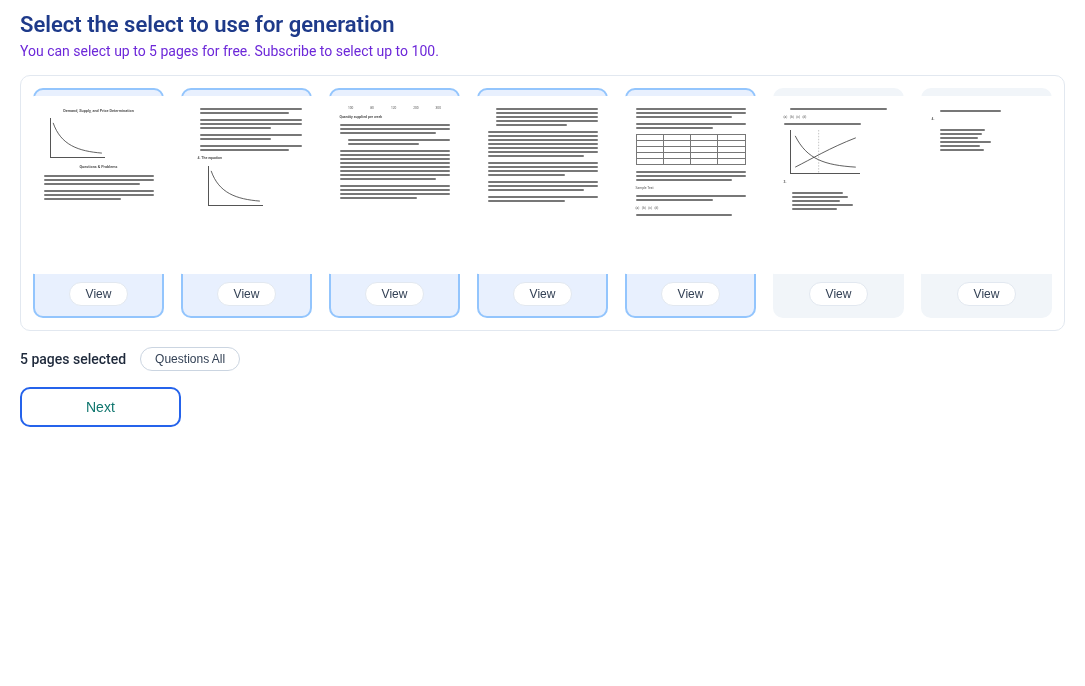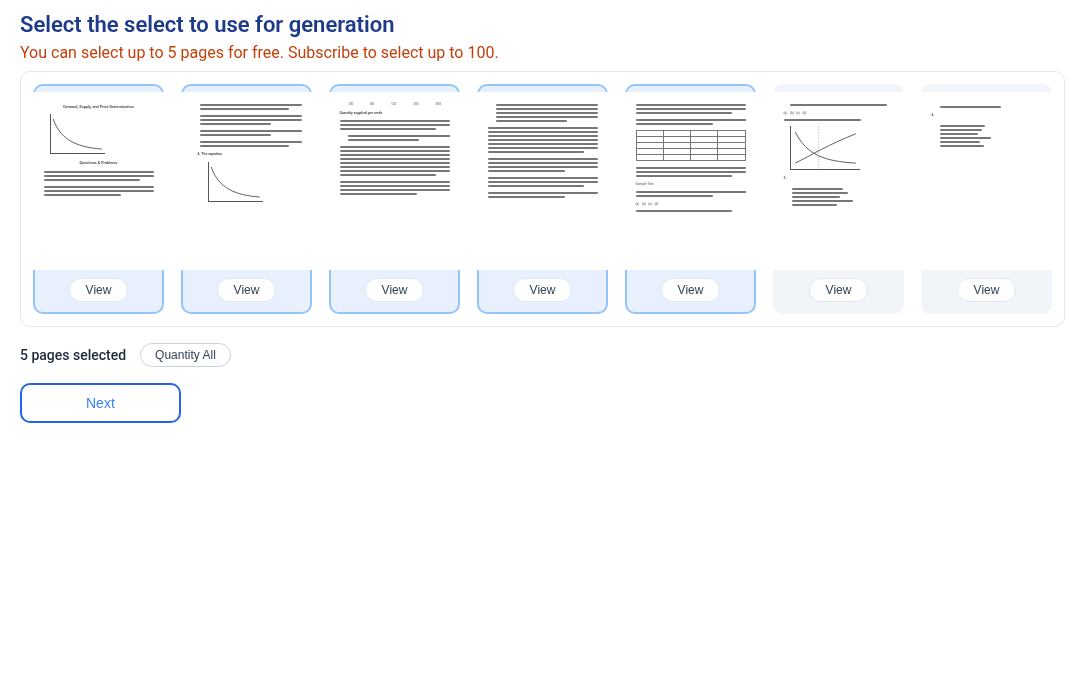--- a/index.html
+++ b/index.html
@@ -10,23 +10,23 @@
     color: #1e293b;
     width: 1085px;
   }
   .page-title {
     font-size: 22px;
     font-weight: 600;
     color: #1e3a8a;
     margin-bottom: 6px;
   }
   .page-sub {
-    font-size: 16px;
-    color: #c2410c;
-    margin-bottom: 9px;
+    font-size: 14px;
+    color: #6d28d9;
+    margin-bottom: 16px;
   }
   .grid-outer {
     border: 1px solid #e2e8f0;
     border-radius: 10px;
     padding: 12px;
   }
   .grid {
     display: flex;
     flex-wrap: wrap;
     gap: 17px;
@@ -88,21 +88,21 @@
     border-radius: 16px;
     padding: 4px 14px;
     font-size: 12px;
     color: #334155;
     cursor: pointer;
   }
   .next-btn {
     margin-top: 16px;
     border: 2px solid #2563eb;
     background: #ffffff;
-    color: #3b82f6;
+    color: #0f766e;
     font-size: 14px;
     font-weight: 500;
     padding: 10px 64px;
     border-radius: 10px;
     cursor: pointer;
   }
   
   .t-title { font-weight:700; text-align:center; margin:2px 0 4px; font-size:3.8px;}
   .t-line { height:2px; background:#777; margin:2px 0; border-radius:1px;}
   .t-short { width:70%;}
@@ -366,19 +366,19 @@
         </div>
       </div>
       <button class="view-btn">View</button>
     </div>
 
   </div>
 </div>
 
 <div class="footer-row">
   <span class="sel-count">5 pages selected</span>
-  <button class="deselect-btn">Quantity All</button>
+  <button class="deselect-btn">Questions All</button>
 </div>
 
 <button class="next-btn">Next</button>
 
 
 
 
 </body></html>

